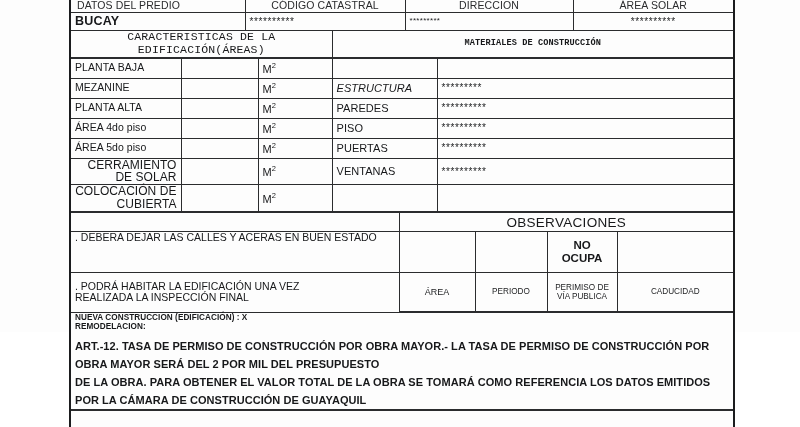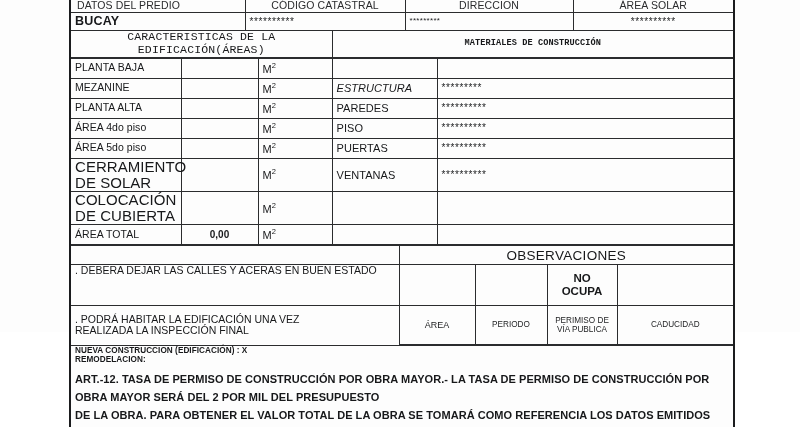--- a/index.html
+++ b/index.html
@@ -83,21 +83,21 @@
     letter-spacing: .15px;
     font-family: Liberation Mono, monospace;
   }
   .band.small {
     font-size: 8.6px;
     font-weight: bold;
     letter-spacing: .1px;
   }
 
   .rowlabel { font-size: 10.5px; letter-spacing: .05px; white-space: nowrap; }
-  .rowlabel.two { font-size: 15px; line-height: 1.08; white-space: normal; }
+  .rowlabel.two { font-size: 12px; line-height: 1.08; white-space: normal; text-align: right; }
   .m2 { font-size: 11px; }
   .m2 sup { font-size: 7.5px; }
   .matlabel { font-size: 11px; letter-spacing: .05px; }
 
   .obs-title {
     text-align: center;
     font-size: 13.5px;
     letter-spacing: .3px;
   }
   .obs-col {
@@ -234,27 +234,20 @@
       </tr>
 
       <tr>
         <td class="rowlabel two noleft" style="height:22px">COLOCACIÓN DE CUBIERTA</td>
         <td class="ctr bold"></td>
         <td class="m2"><span>M</span><sup>2</sup></td>
         <td></td>
         <td class="noright"></td>
       </tr>
 
-      <tr>
-        <td class="rowlabel noleft" style="height:19px">ÁREA TOTAL</td>
-        <td class="ctr bold">0,00</td>
-        <td class="m2"><span>M</span><sup>2</sup></td>
-        <td></td>
-        <td class="noright"></td>
-      </tr>
     </tbody>
       </table>
 
     <table class="grid">
       <colgroup>
         <col style="width:328px">
           <col style="width:76px">
           <col style="width:72px">
         <col style="width:70px">
           <col style="width:116px">

